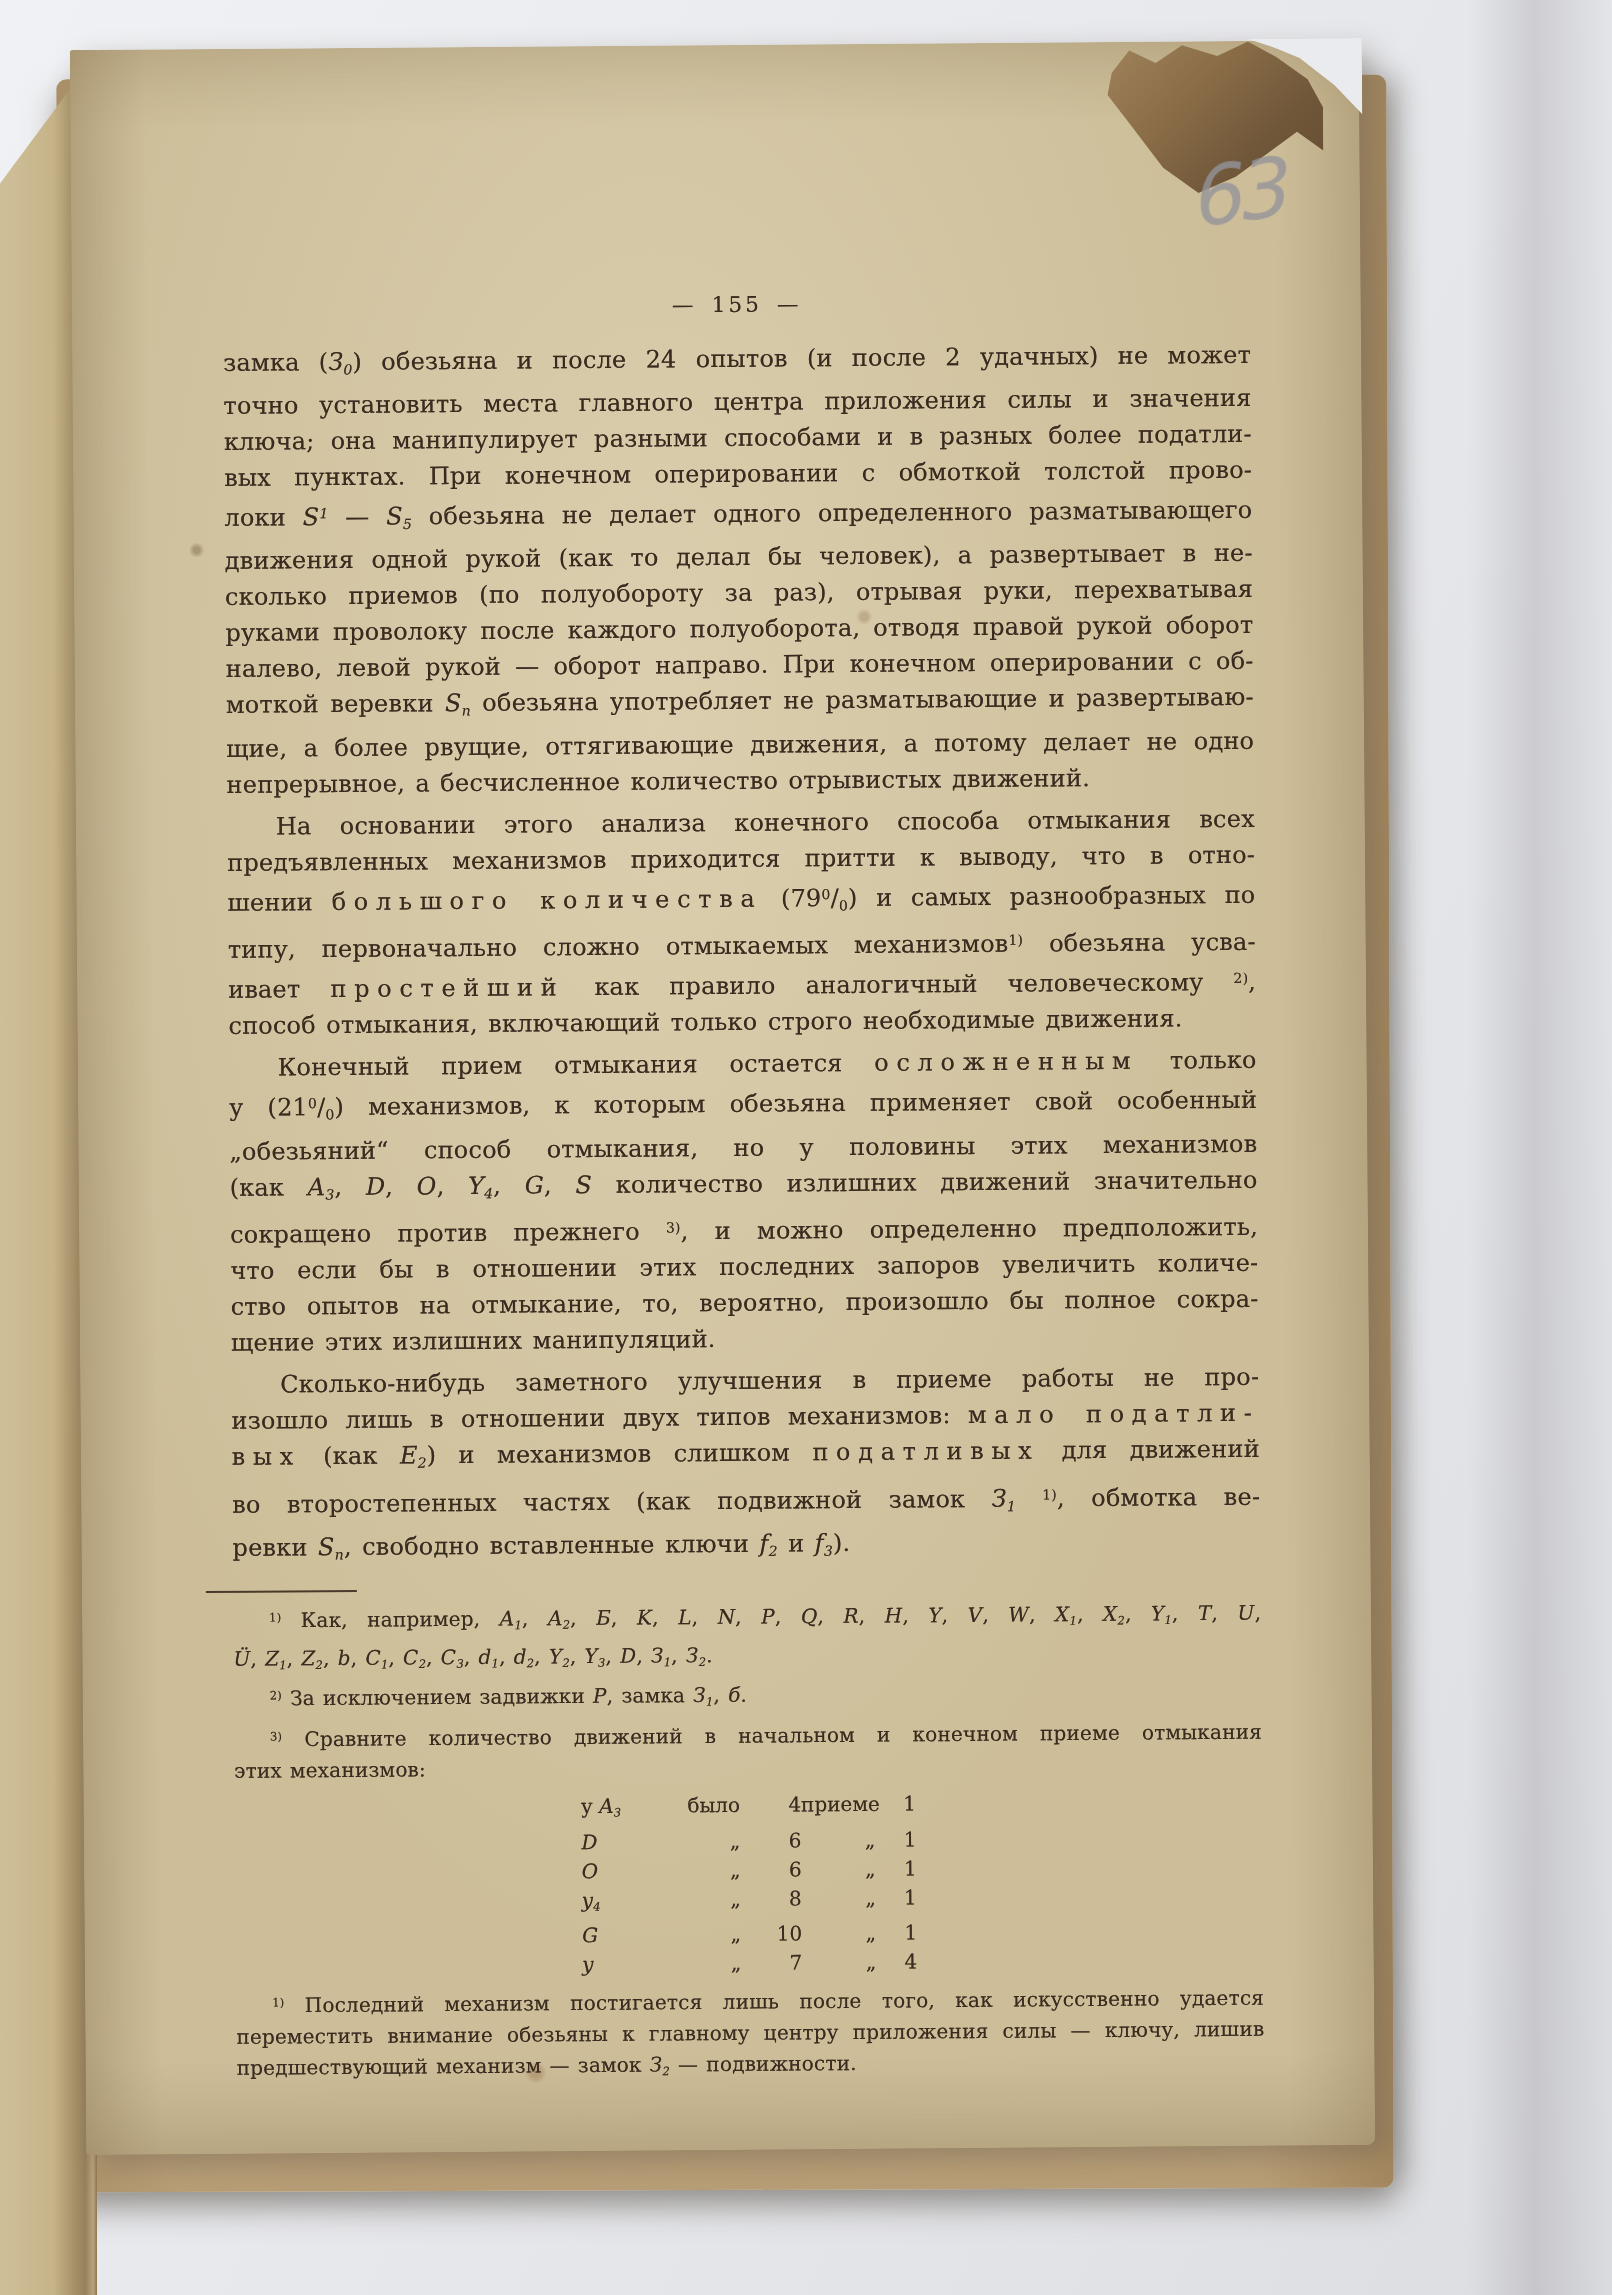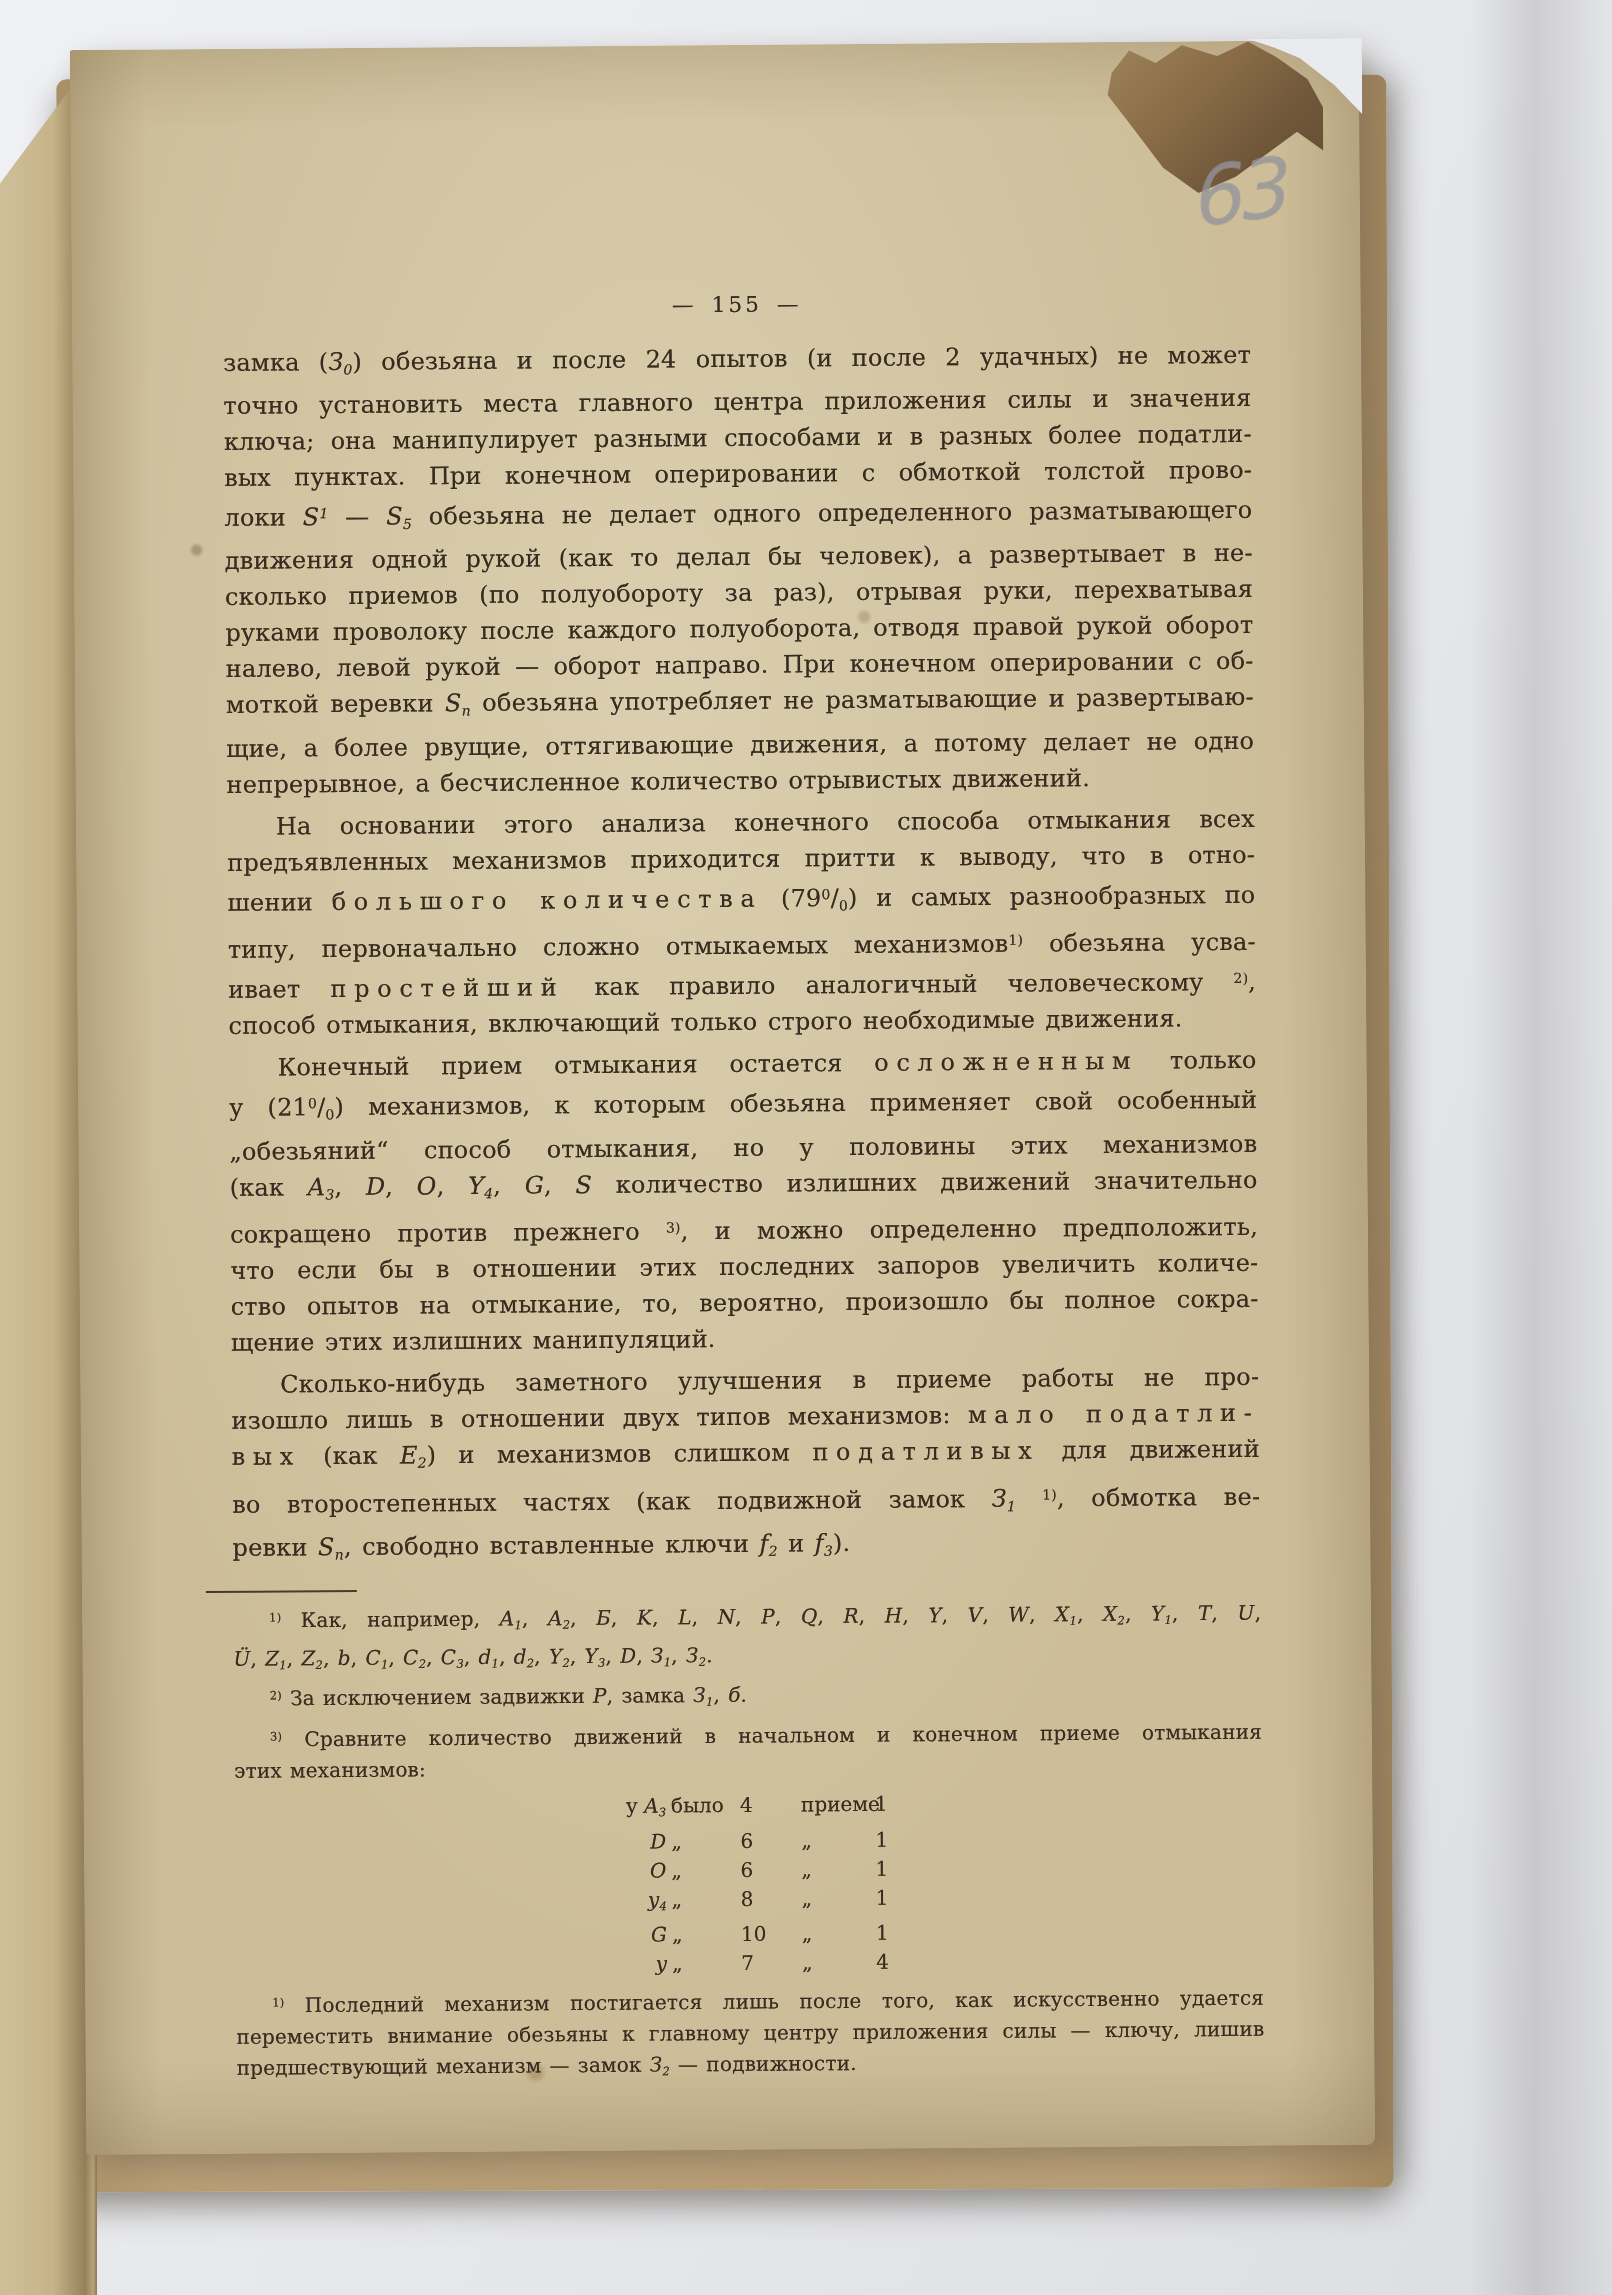--- a/index.html
+++ b/index.html
@@ -60,22 +60,22 @@
   .sup{font-size:58%;vertical-align:0.5em;}
   .it{font-style:italic;}
   .sp{letter-spacing:.32em;}
   .fnrule{width:151px;height:0;border-top:2px solid #3a2b1f;margin:17.4px 0 10.2px -27px;opacity:.9;}
   .fntext{font-size:20px;line-height:31px;word-spacing:1.5px;letter-spacing:0.2px;
     text-shadow:0 0 0.5px rgba(57,43,31,.6);}
   .fntext .line.ind{text-indent:36px;}
   .fntable{width:-moz-fit-content;width:fit-content;margin:8.2px auto 6.1px;font-size:20px;
     text-shadow:0 0 0.5px rgba(57,43,31,.6);}
   .trow{display:grid;grid-template-columns:90px 69px 61px 74px 41px;line-height:29px;}
-  .tcell{text-align:left;}
-  .tcell.c1{text-align:right;padding-right:5.1px;}
+  .tcell{text-align:right;}
+  .tcell.c1{text-align:left;padding-right:5.1px;}
 </style>
 </head>
 <body>
 
 <div class="scene">
   <div class="book-under"></div>
   <div class="left-strip"></div>
 
   <div class="page">
     <div class="corner-cut"></div>

